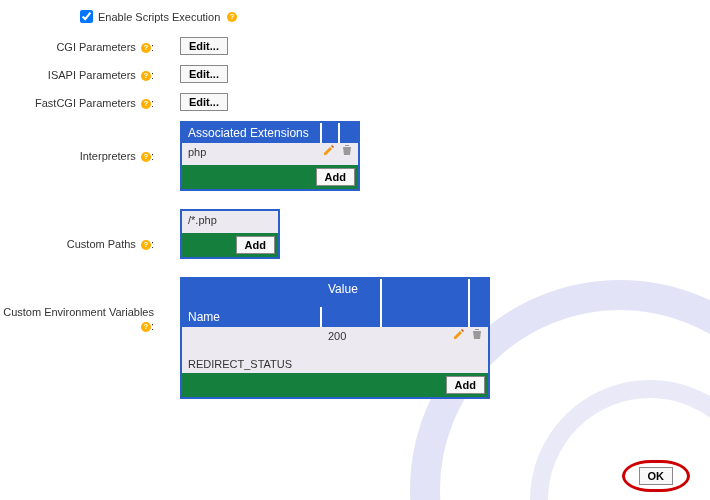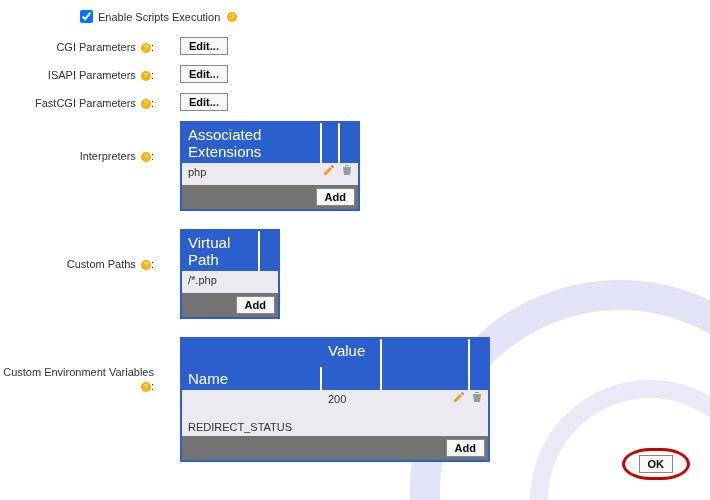--- a/index.html
+++ b/index.html
@@ -91,21 +91,21 @@
 .box {
   border: 2px solid #2a5fcc;
   background: #2a5fcc;
 }
 .box-header {
   display: flex;
   background: #2a5fcc;
 }
 .box-header-cell {
   color: #fff;
-  font-size: 15px;
+  font-size: 12px;
   padding: 3px 6px;
   border-right: 2px solid #fff;
 }
 .box-header-cell:last-child { border-right: none; }
 .box-header-pad {
   width: 18px;
   border-right: 2px solid #fff;
 }
 .box-header-pad:last-child { border-right: none; }
 .box-row {
@@ -128,31 +128,31 @@
   width: 14px;
   height: 14px;
   display: inline-block;
   cursor: pointer;
 }
 .icon-edit svg, .icon-delete svg { display: block; }
 .box-footer {
   display: flex;
   justify-content: flex-end;
   padding: 3px;
-  background: #737373;
+  background: #15803d;
 }
 .interpreters-box { width: 180px; }
 .scriptpaths-box { width: 100px; }
 .env-box { width: 310px; }
 .env-box .col-name { width: 140px; margin-top: 28px; }
 .env-box .col-value { width: 60px; }
 .ok-area {
   position: absolute;
   right: 20px;
-  bottom: 20px;
+  bottom: 8px;
   z-index: 2;
 }
 .ok-circle {
   border: 3px solid #cc0000;
   border-radius: 50% / 60%;
   padding: 4px 14px;
   display: inline-block;
 }
 </style>
 </head>
@@ -234,24 +234,20 @@
     </div>
   </div>
 
   <div class="row tall">
     <div class="label-col" style="padding-top:28px;">
       <span>Custom Paths</span>
       <span class="help-icon"></span><span>:</span>
     </div>
     <div class="ctrl-col">
       <div class="box scriptpaths-box">
-        <div class="box-header">
-          <div class="box-header-cell" style="flex:1">Virtual Path</div>
-          <div class="box-header-pad"></div>
-        </div>
         <div class="box-row">
           <div class="box-cell" style="flex:1">/*.php</div>
         </div>
         <div class="box-footer">
           <button class="btn">Add</button>
         </div>
       </div>
     </div>
   </div>
 

